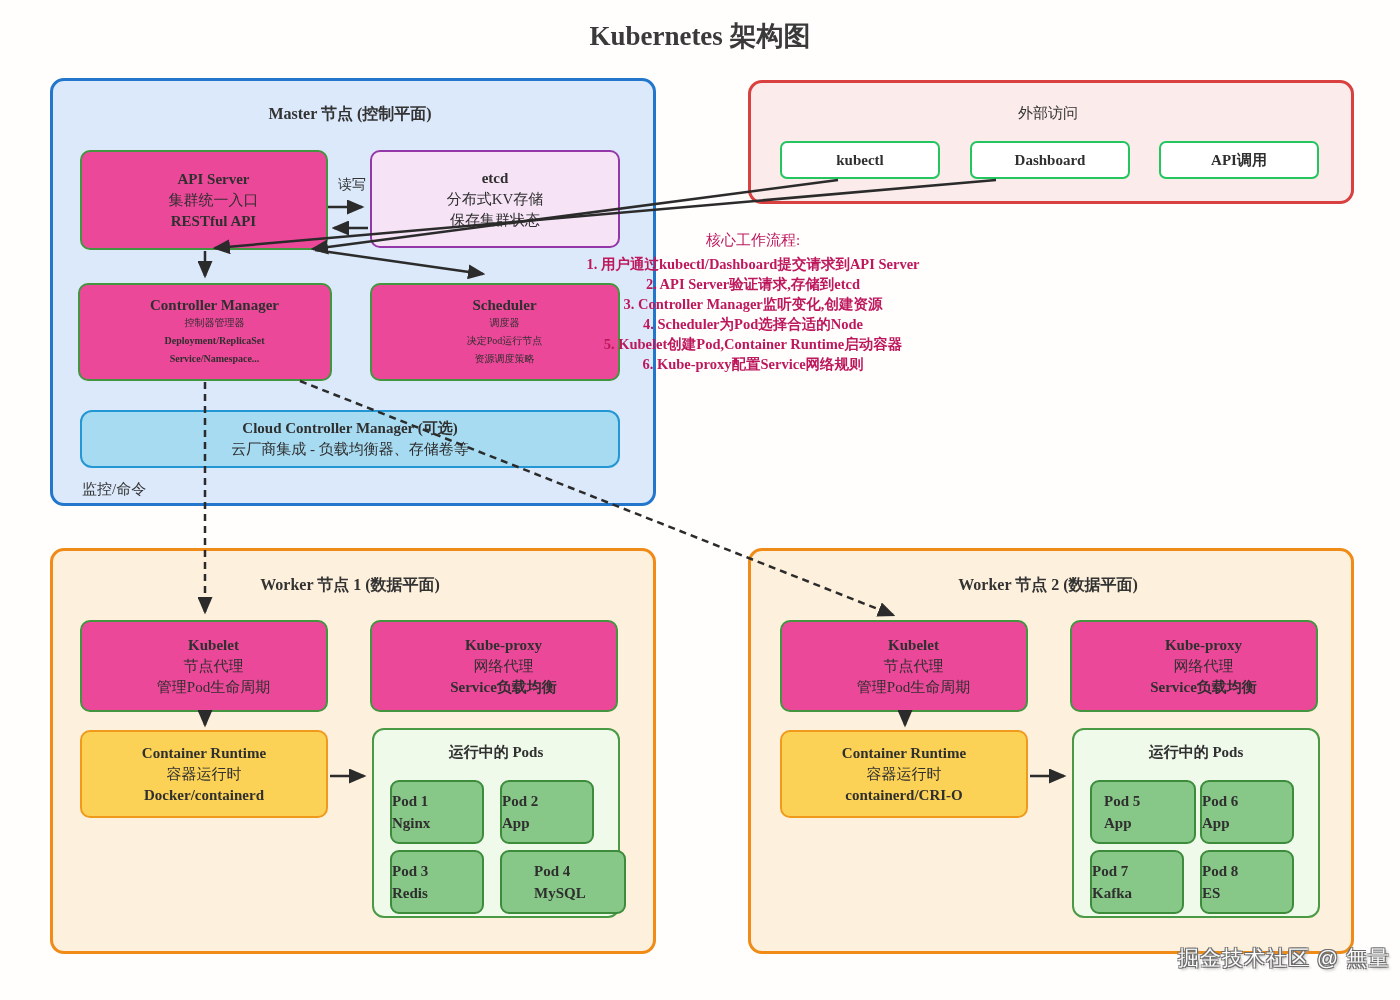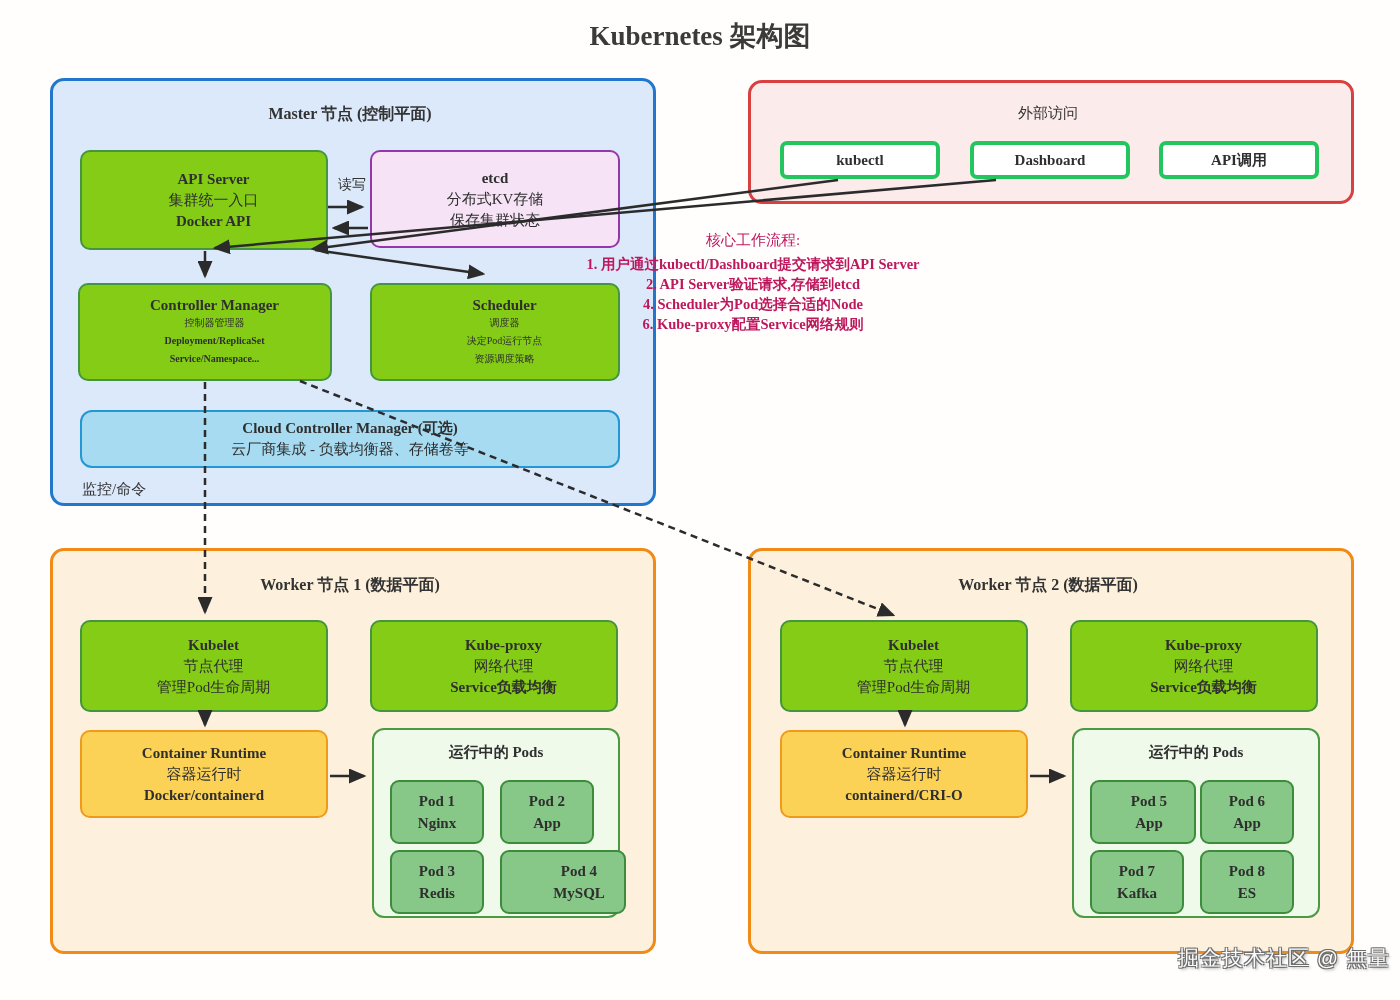--- a/index.html
+++ b/index.html
@@ -17,28 +17,28 @@
   .master{left:50px;top:78px;width:600px;height:422px;border:3px solid #2277cc;
           border-radius:14px;background:#dbe9fa;}
   .external{left:748px;top:80px;width:600px;height:118px;border:3px solid #d94040;
             border-radius:14px;background:#fcebeb;}
   .worker{top:548px;width:600px;height:400px;border:3px solid #ef8b16;
           border-radius:14px;background:#fdf0dc;}
 
   .grouplabel{position:absolute;width:600px;text-align:center;font-size:16px;font-weight:bold;color:#333;}
 
   
-  .green{background:#84cc16;border:2.5px solid #43953f;padding-left:19px;}
+  .green{background:#ec4899;border:2.5px solid #43953f;padding-left:19px;}
   .purple{background:#f6e3f6;border:2.5px solid #9437a8;}
   .cloud{background:#a6dbf2;border:2.5px solid #2397d3;border-radius:12px;}
   .gold{background:#fbd255;border:2.5px solid #f09a1c;}
-  .whitebox{background:#ffffff;border:4px solid #22c55e;border-radius:7px;}
+  .whitebox{background:#ffffff;border:2px solid #22c55e;border-radius:7px;}
   .podwrap{background:#effaeb;border:2px solid #4a9a45;border-radius:12px;justify-content:flex-start;padding-top:12px;}
   .pod{position:absolute;width:90px;height:60px;background:#87c787;border:2px solid #3c8c3c;
-       border-radius:9px;display:flex;flex-direction:column;justify-content:center;align-items:center;}
+       border-radius:9px;display:flex;flex-direction:column;justify-content:center;align-items:flex-start;}
   .pod .ln{line-height:22px;}
 
   .workflow{position:absolute;left:562px;top:230px;width:382px;text-align:center;
             font-weight:bold;font-size:14.5px;line-height:20px;color:#be185d;}
   .workflow .hd{font-weight:normal;font-size:15px;margin-bottom:4px;}
 
   .small-label{position:absolute;font-size:14px;color:#333;}
   .watermark{position:absolute;right:10px;top:944px;font-size:21px;letter-spacing:1px;
              font-family:"Liberation Sans","DejaVu Sans",sans-serif;color:#fbfbfb;
              text-shadow:-1px -1px 0 #6d6d6d,1px -1px 0 #6d6d6d,-1px 1px 0 #6d6d6d,1px 1px 0 #6d6d6d,2px 2px 3px #999;}
@@ -56,21 +56,21 @@
 <div id="canvas">
 
   <div class="title">Kubernetes 架构图</div>
 
   <div class="abs master"></div>
   <div class="grouplabel" style="left:50px;top:104px;">Master 节点 (控制平面)</div>
 
   <div class="box green" style="left:80px;top:150px;width:248px;height:100px;">
     <div class="ln b">API Server</div>
     <div class="ln">集群统一入口</div>
-    <div class="ln b">Docker API</div>
+    <div class="ln b">RESTful API</div>
   </div>
 
   <div class="box purple" style="left:370px;top:150px;width:250px;height:98px;">
     <div class="ln b">etcd</div>
     <div class="ln">分布式KV存储</div>
     <div class="ln">保存集群状态</div>
   </div>
 
   <div class="small-label" style="left:332px;top:176px;width:40px;text-align:center;">读写</div>
 
@@ -105,21 +105,23 @@
     <div class="ln b">API调用</div>
   </div>
   <div class="box whitebox" style="left:970px;top:141px;width:160px;height:38px;">
     <div class="ln b">Dashboard</div>
   </div>
 
   <div class="workflow">
     <div class="hd">核心工作流程:</div>
     <div>1. 用户通过kubectl/Dashboard提交请求到API Server</div>
     <div>2. API Server验证请求,存储到etcd</div>
+    <div>3. Controller Manager监听变化,创建资源</div>
     <div>4. Scheduler为Pod选择合适的Node</div>
+    <div>5. Kubelet创建Pod,Container Runtime启动容器</div>
     <div>6. Kube-proxy配置Service网络规则</div>
   </div>
 
   <div class="abs worker" style="left:50px;"></div>
   <div class="grouplabel" style="left:50px;top:575px;">Worker 节点 1 (数据平面)</div>
 
   <div class="box green" style="left:80px;top:620px;width:248px;height:92px;">
     <div class="ln b">Kubelet</div>
     <div class="ln">节点代理</div>
     <div class="ln">管理Pod生命周期</div>

